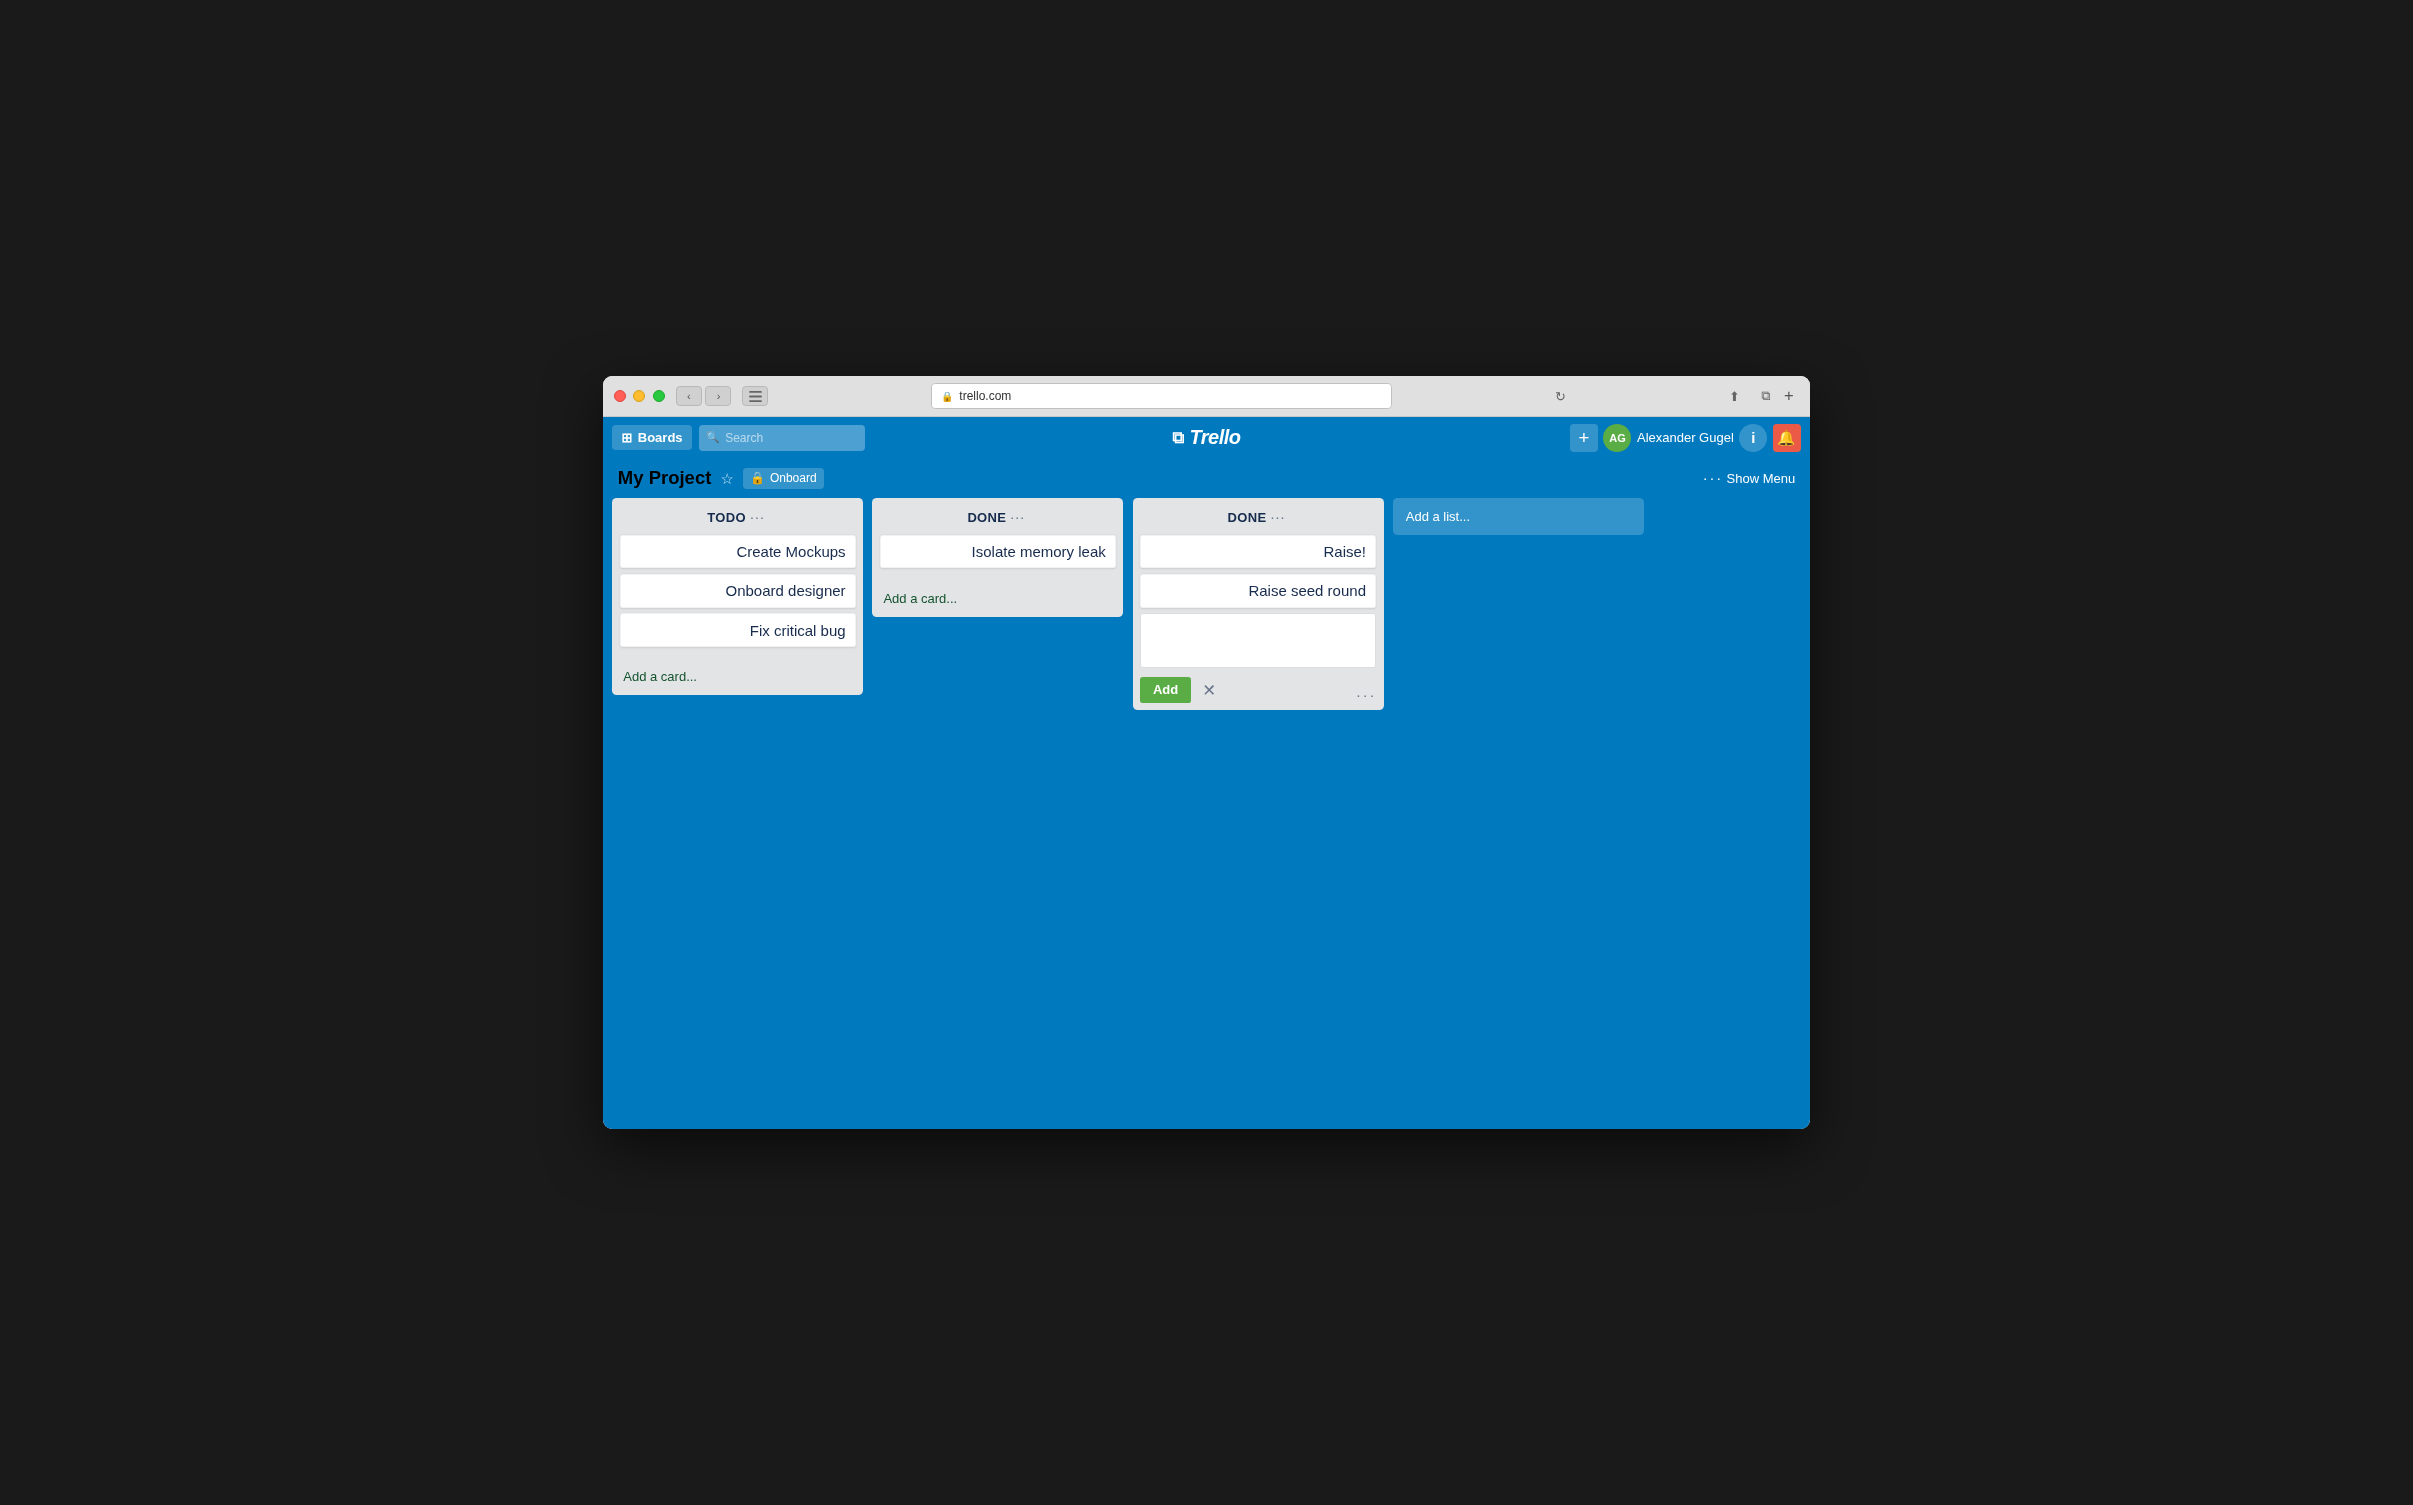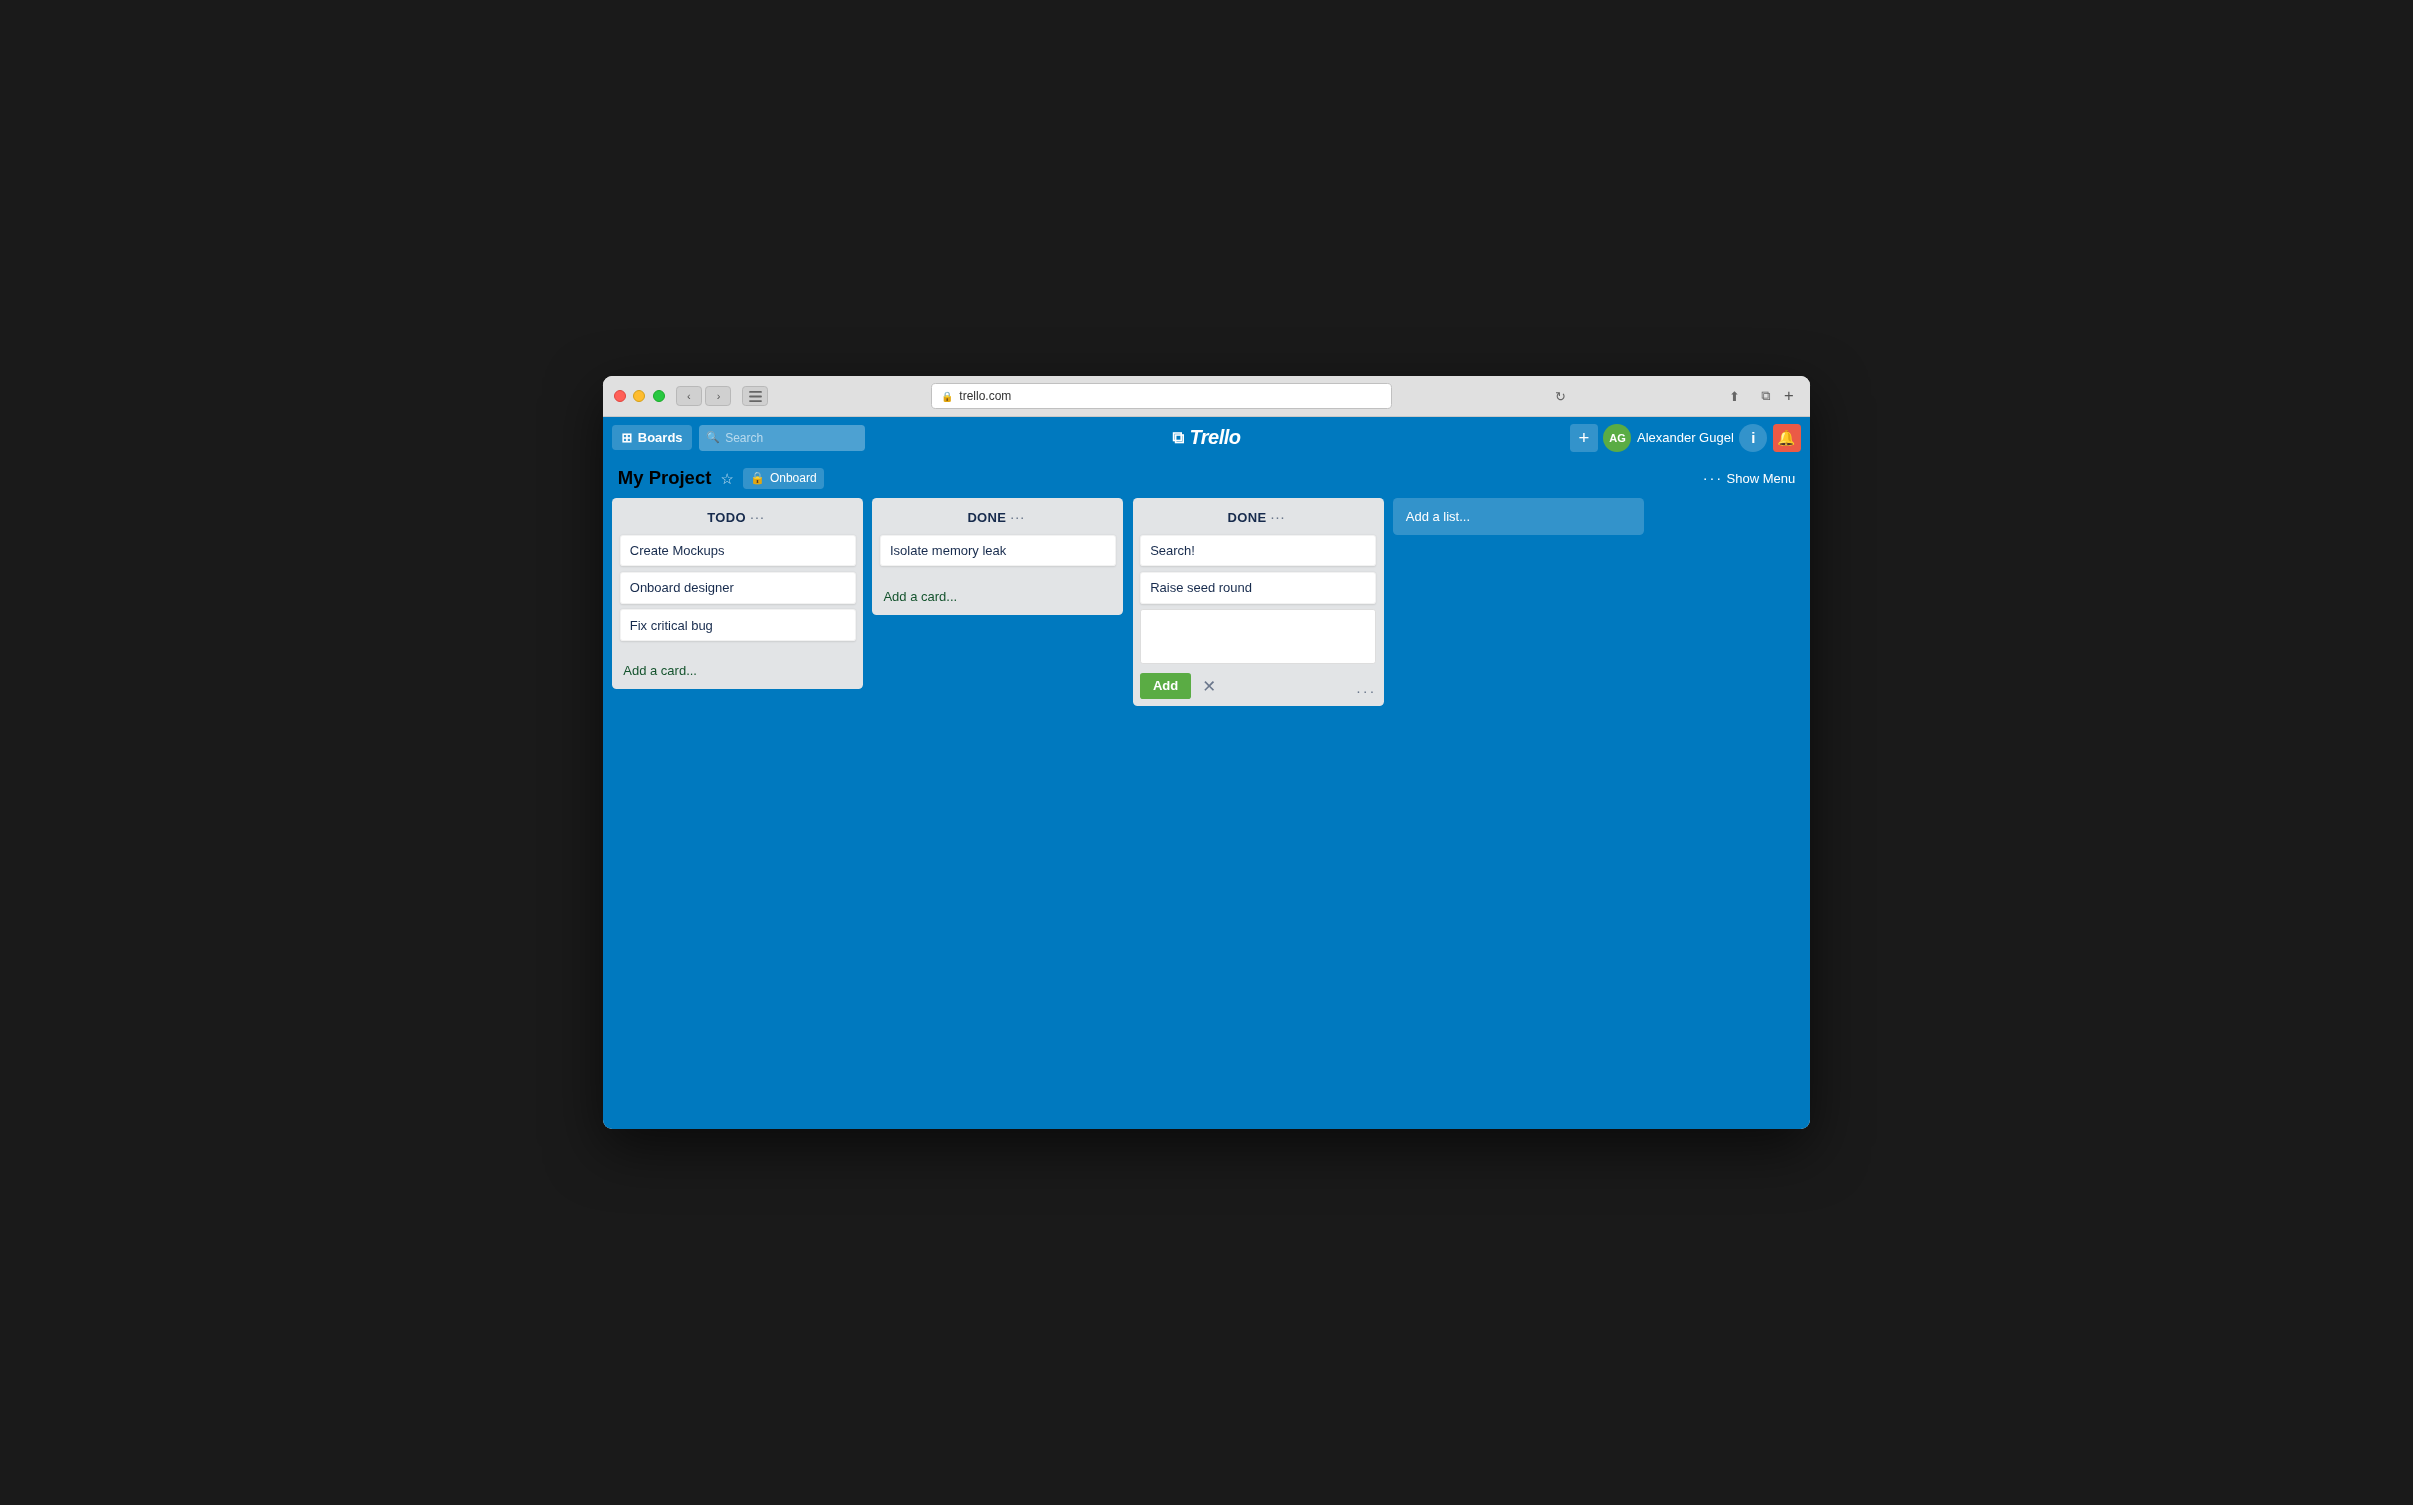--- a/index.html
+++ b/index.html
@@ -414,25 +414,26 @@
       font-size: 14.8px;
       padding: 1.8px 3.7px;
       border-radius: 2.8px;
     }
 
     .card {
       background: white;
       border-radius: 2.8px;
       padding: 7.4px 9.2px;
       margin-bottom: 5.5px;
-      font-size: 13px;
+      font-size: 15px;
       color: #172b4d;
       cursor: pointer;
       box-shadow: 0 0.9px 1.8px rgba(0,0,0,0.1);
       border: 0.9px solid rgba(0,0,0,0.05);
+      text-align: right;
     }
 
     .add-card-btn {
       background: none;
       border: none;
       color: #14532d;
       font-size: 13px;
       cursor: pointer;
       padding: 3.7px;
       width: 100%;
@@ -630,21 +631,21 @@
             <span>Add a card...</span>
           </button>
         </div>
 
         <div class="list">
           <div class="list-header">
             <span class="list-title">DONE</span>
             <button class="list-menu-btn">···</button>
           </div>
           <div class="card">
-            <span>Search!</span>
+            <span>Raise!</span>
           </div>
           <div class="card">
             <span>Raise seed round</span>
           </div>
 
           <div class="add-card-form">
             <textarea class="add-card-textarea" style=""></textarea>
             <div class="add-card-actions">
               <button class="add-card-submit">Add</button>
               <button class="add-card-cancel">

